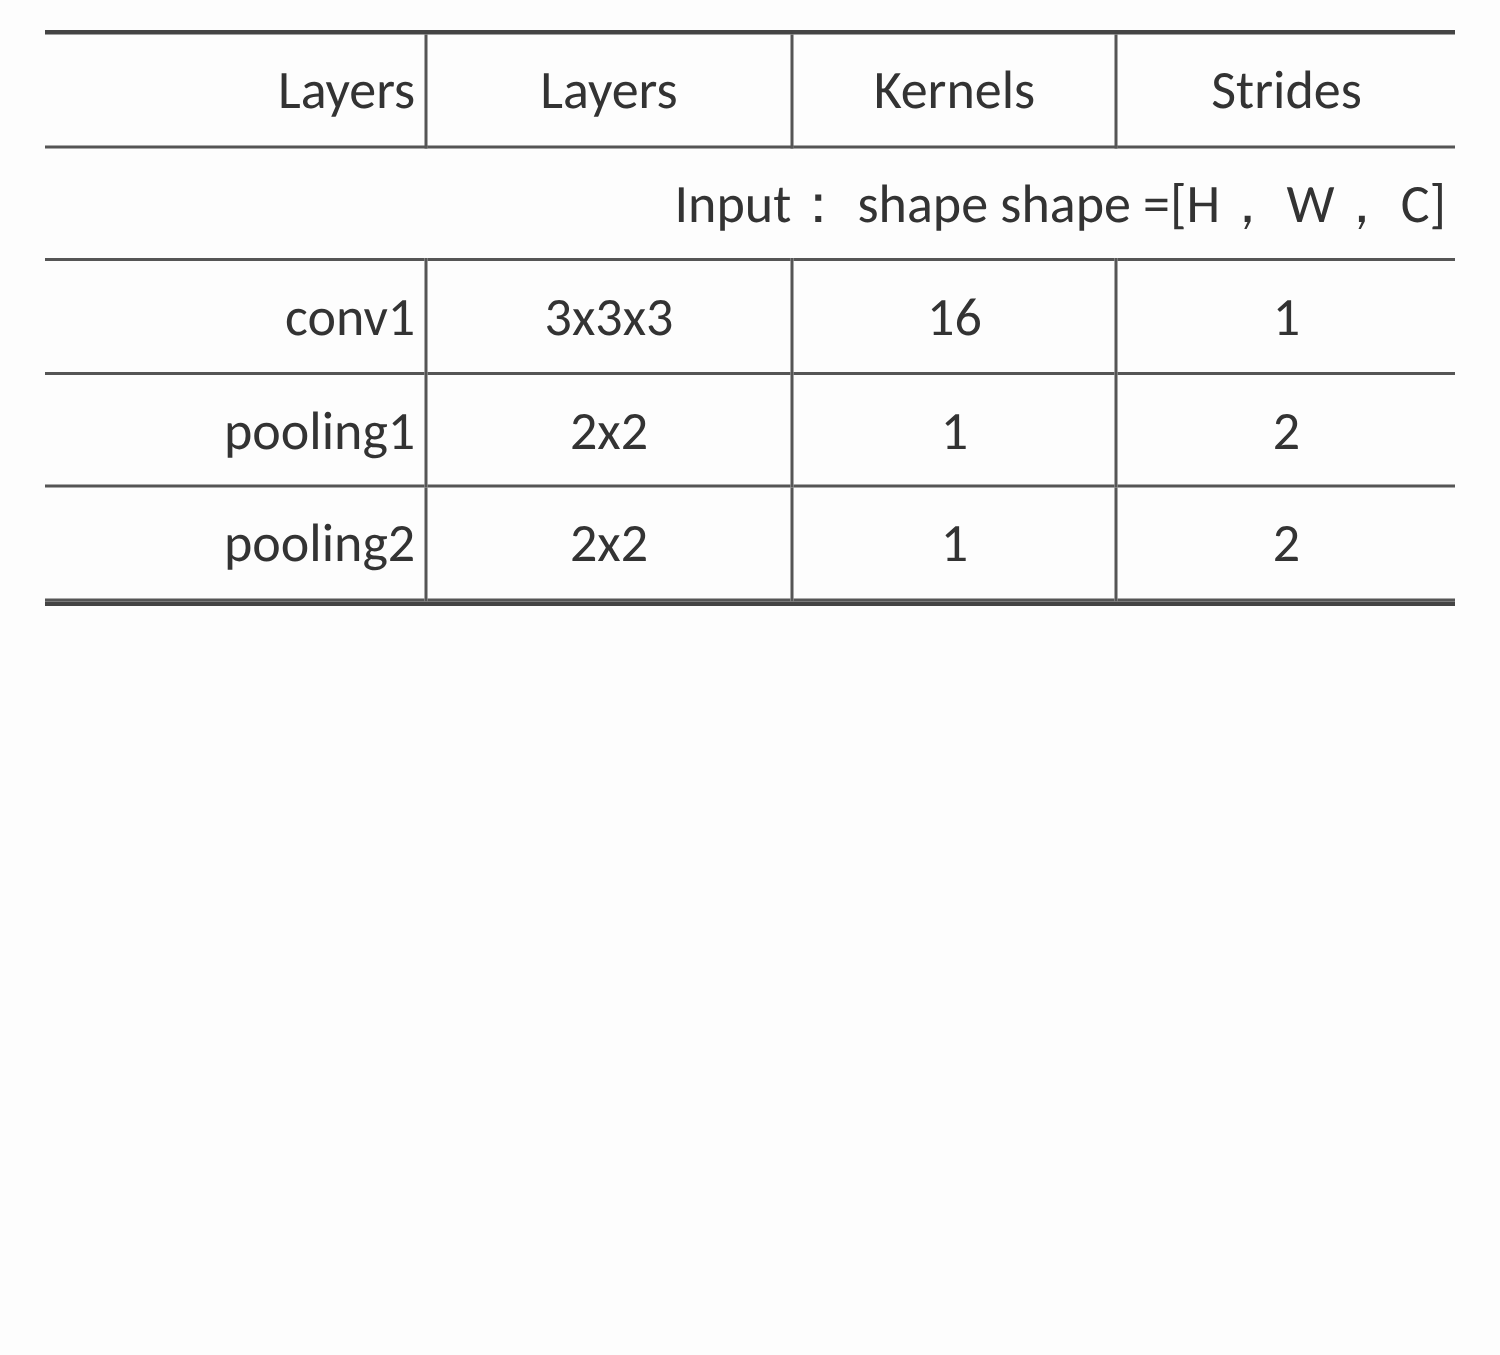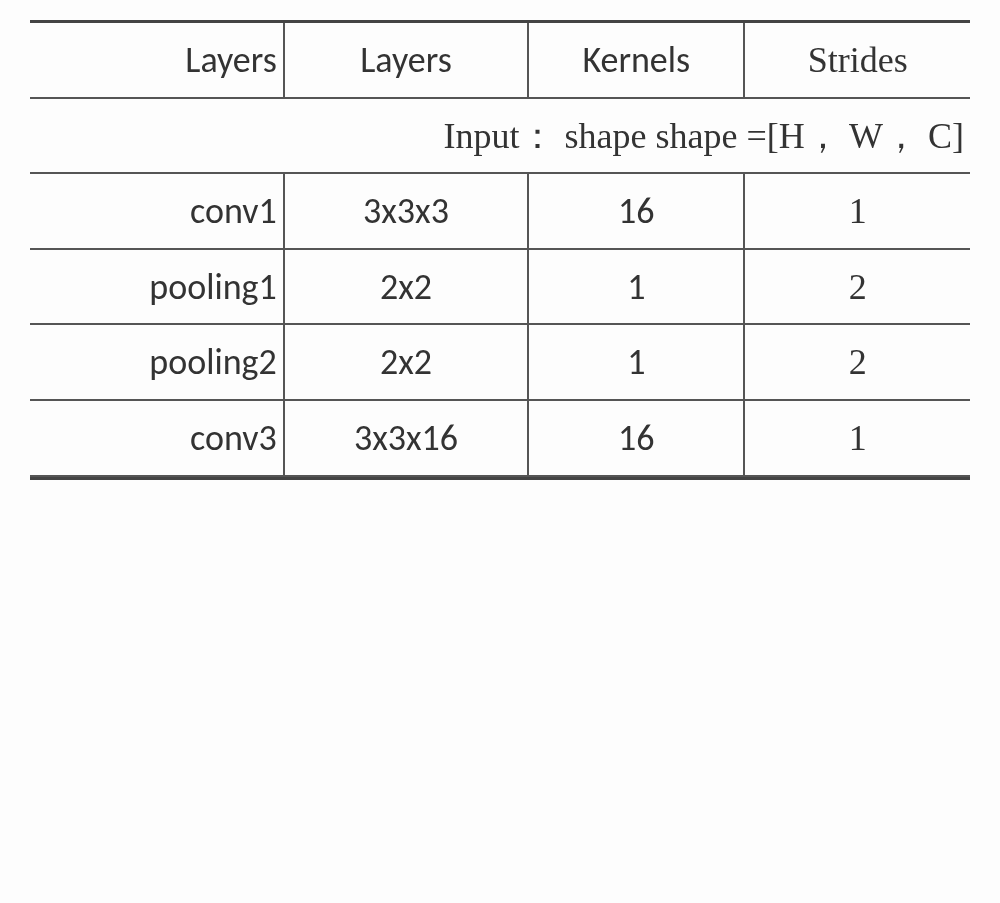--- a/index.html
+++ b/index.html
@@ -27,21 +27,21 @@
     font-weight: 400;
     border-left: 2px solid #555;
     border-right: 2px solid #555;
     line-height: 1.1;
   }
   tr {
     border-bottom: 2px solid #555;
   }
   
   th:first-child, td:first-child { border-left: none; text-align: right; }
-  th:last-child, td:last-child { border-right: none; font-family: Liberation Serif, serif; }
+  th:last-child, td:last-child { border-right: none; }
   .span-row td {
     border-left: none;
     border-right: none;
   }
   .header-row th {
     border-bottom: 2px solid #555;
   }
   col.c1 { width: 27%; }
   col.c2 { width: 26%; }
   col.c3 { width: 23%; }
@@ -80,22 +80,16 @@
     <td>2x2</td>
     <td>1</td>
     <td>2</td>
   </tr>
   <tr>
     <td>pooling2</td>
     <td>2x2</td>
     <td>1</td>
     <td>2</td>
   </tr>
-  <tr>
-    <td>conv3</td>
-    <td>3x3x16</td>
-    <td>16</td>
-    <td>1</td>
-  </tr>
 
 </tbody>
     </table>
 </div>
 
 </body></html>

